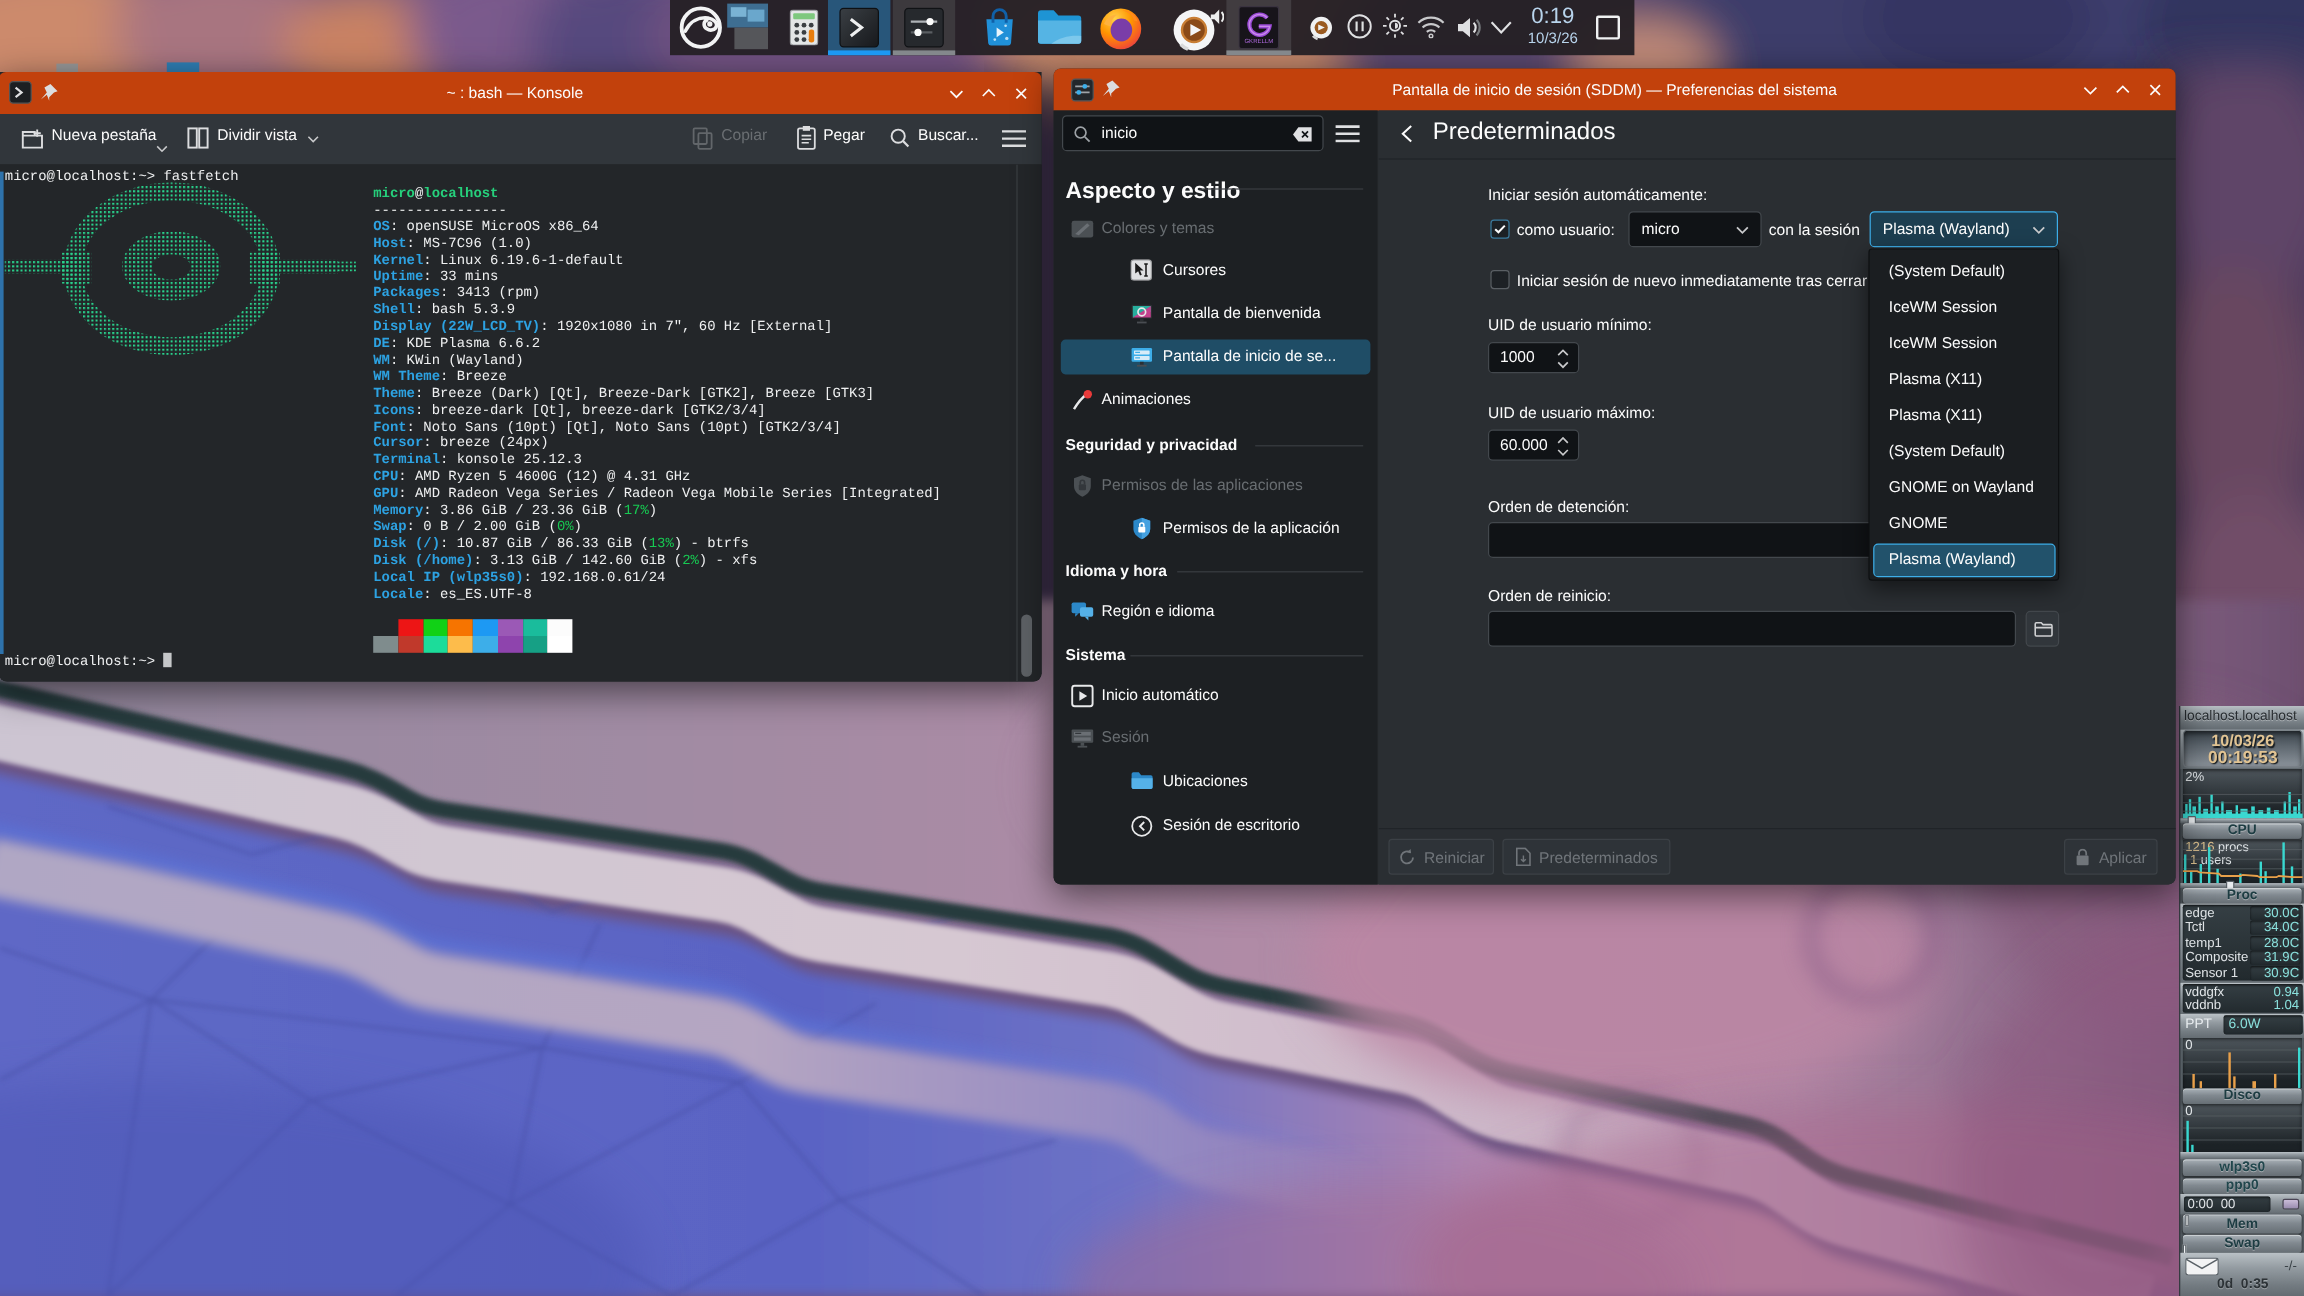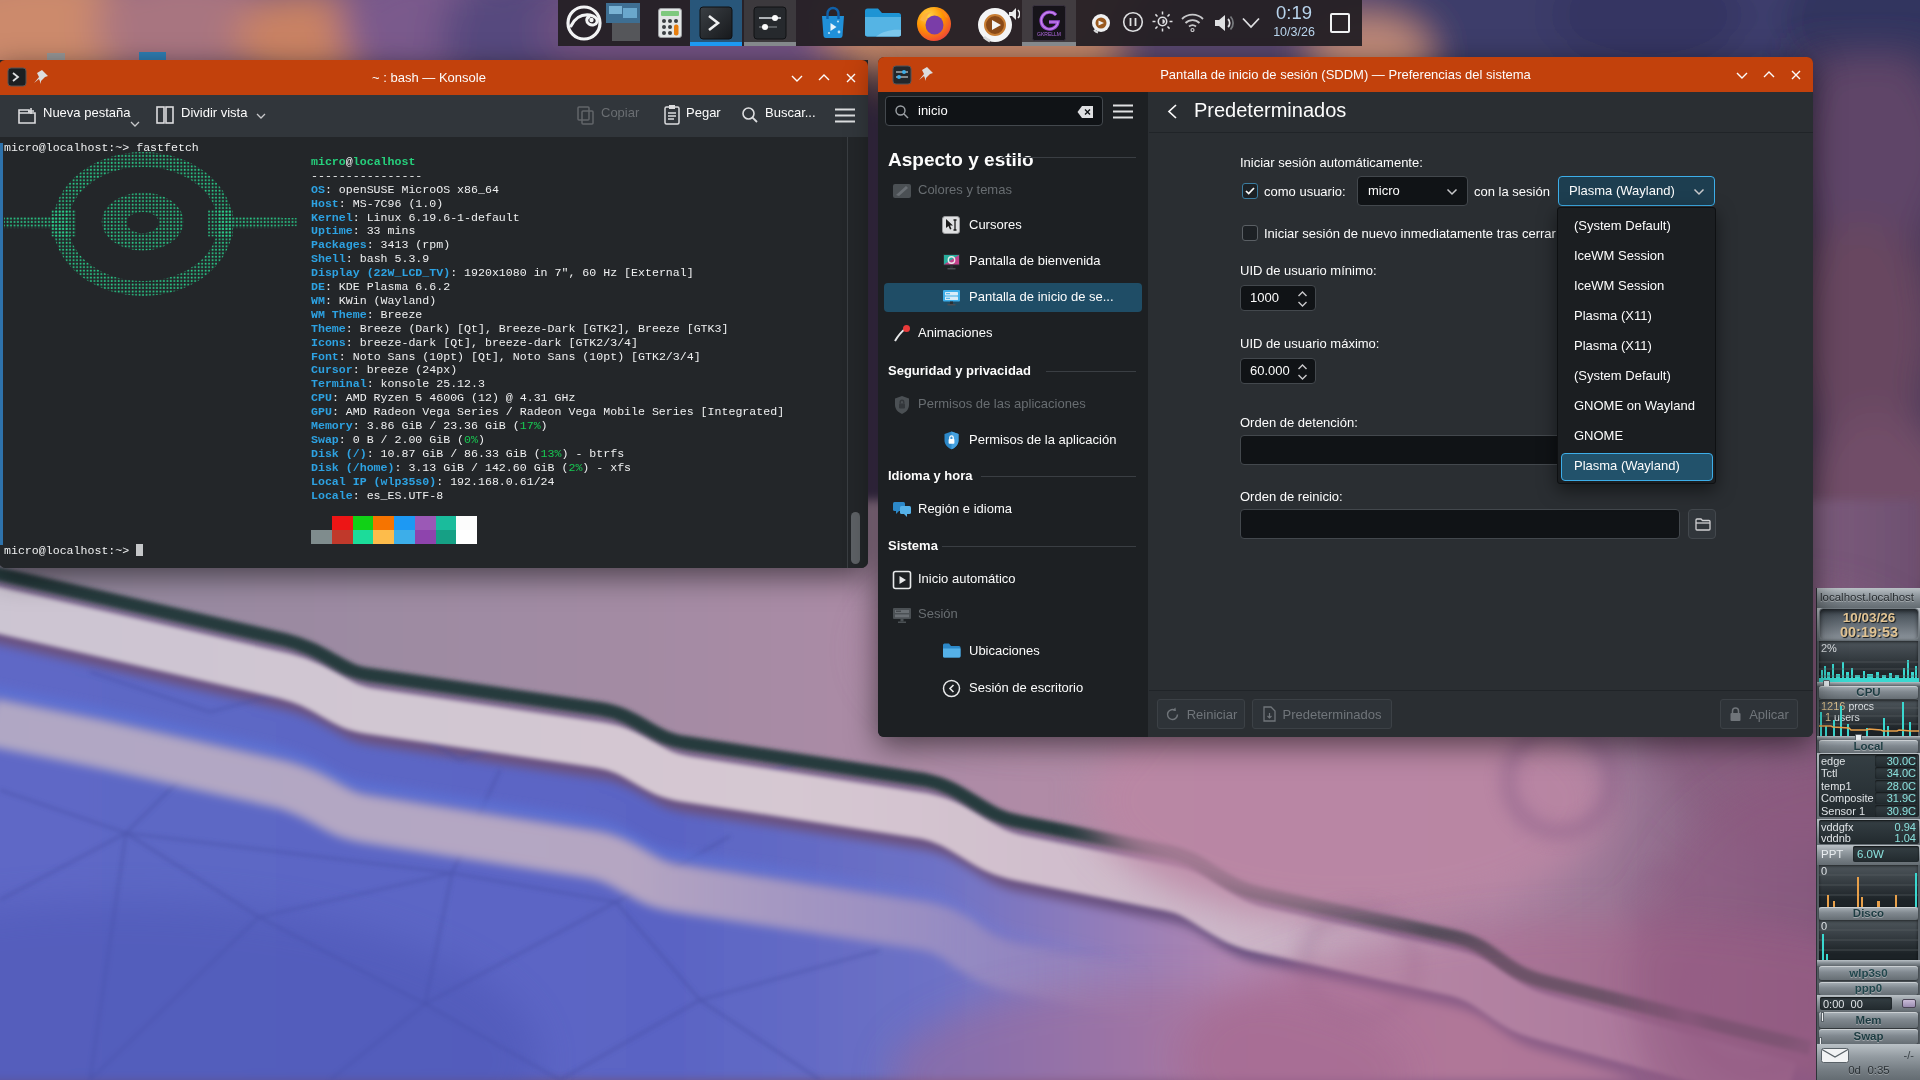--- a/index.html
+++ b/index.html
@@ -243,21 +243,21 @@
             <rect x="64" y="18" width="2" height="18"></rect>
             <rect x="68" y="26" width="2" height="10"></rect>
             <rect x="83" y="2" width="2" height="34"></rect>
             <rect x="90" y="22" width="2" height="14"></rect>
           </g>
  <path d="M0,26 L12,26 L14,27 L30,28 L32,30 L48,30 L50,29 L62,30 L64,31 L78,31 L80,30 L92,31 L100,31" stroke="#e8a04a" stroke-width="1.5" fill="none"></path>
         </svg>
       </div>
 <div class="gkm" style="top:148px;height:4px"></div>
       <div class="abs" style="left:38px;top:146px;width:7px;height:8px;background:#e8ecef;border:1px solid #5a6268;border-radius:1px"></div>
-<div class="gkbar" style="top:152px;height:13px;line-height:13px">Local</div>
+<div class="gkbar" style="top:152px;height:13px;line-height:13px">Proc</div>
 <div class="gkm" style="top:165px;height:66px"></div>
 <div class="gkvbox" style="left:2px;top:166px;width:100px;height:63px"></div>
 <div class="gklbl" style="left:4px;top:167px;font-size:11px">edge</div>
 <div class="gkvbox" style="right:3px;top:167px;width:42px;height:12px"></div>
 <div class="gkval" style="right:4px;top:167px;width:40px;font-size:11px">30.0C</div>
 <div class="gklbl" style="left:4px;top:179.4px;font-size:11px">Tctl</div>
 <div class="gkvbox" style="right:3px;top:179.4px;width:42px;height:12px"></div>
 <div class="gkval" style="right:4px;top:179.4px;width:40px;font-size:11px">34.0C</div>
 <div class="gklbl" style="left:4px;top:191.8px;font-size:11px">temp1</div>
 <div class="gkvbox" style="right:3px;top:191.8px;width:42px;height:12px"></div>
@@ -320,21 +320,21 @@
 <div class="gkbar" style="top:424px;height:16px;line-height:16px">Mem</div>
 <div class="abs" style="left:4px;top:424px;width:2.5px;height:10px;background:#f0f2f4;border:1px solid #5a6268"></div>
 <div class="gkbar" style="top:441px;height:15px;line-height:15px">Swap</div>
 <div class="abs" style="left:2px;top:449px;width:2.5px;height:9px;background:#f0f2f4;border:1px solid #5a6268"></div>
 <div class="gkm" style="top:456px;height:36px"></div>
 <svg class="abs" style="left:4px;top:460px" width="28" height="15" viewBox="0 0 28 15">
         <rect x="0.5" y="0.5" width="27" height="14" rx="2" fill="#f2f3f4" stroke="#5a6268"></rect>
         <path d="M1 1.5 L14 9 L27 1.5" stroke="#5a6268" stroke-width="1.3" fill="none"></path>
       </svg>
 <div class="abs" style="right:6px;top:461px;font-size:11px;color:#3a4247">-/-</div>
-<div class="abs" style="left:0;top:476px;width:104px;text-align:center;font-size:11.5px;font-weight:normal;color:#2c3236;text-shadow:0 1px 0 rgba(255,255,255,0.3)">0d&nbsp; 0:35</div>
+<div class="abs" style="left:0;top:476px;width:104px;text-align:center;font-size:11.5px;font-weight:bold;color:#2c3236;text-shadow:0 1px 0 rgba(255,255,255,0.3)">0d&nbsp; 0:35</div>
 </div>
 
 <div class="win" id="konsole">
  <div class="titlebar">
   <svg class="abs" style="left:8px;top:7px" width="20" height="20" viewBox="0 0 20 20">
           <rect x="1" y="1" width="18" height="18" rx="3" fill="#1c1f22" stroke="#555" stroke-width="1"></rect>
           <path d="M6 6 L11 10 L6 14" stroke="#dfe0e2" stroke-width="1.8" fill="none"></path>
         </svg>
   <svg class="abs" style="left:34px;top:9px" width="16" height="16" viewBox="0 0 16 16">
           <path d="M9 1 L15 7 L12 8 L8 12 L8 15 L6 10 L1 14 L6 8 L4 4 Z" fill="#dcdddf"></path>

